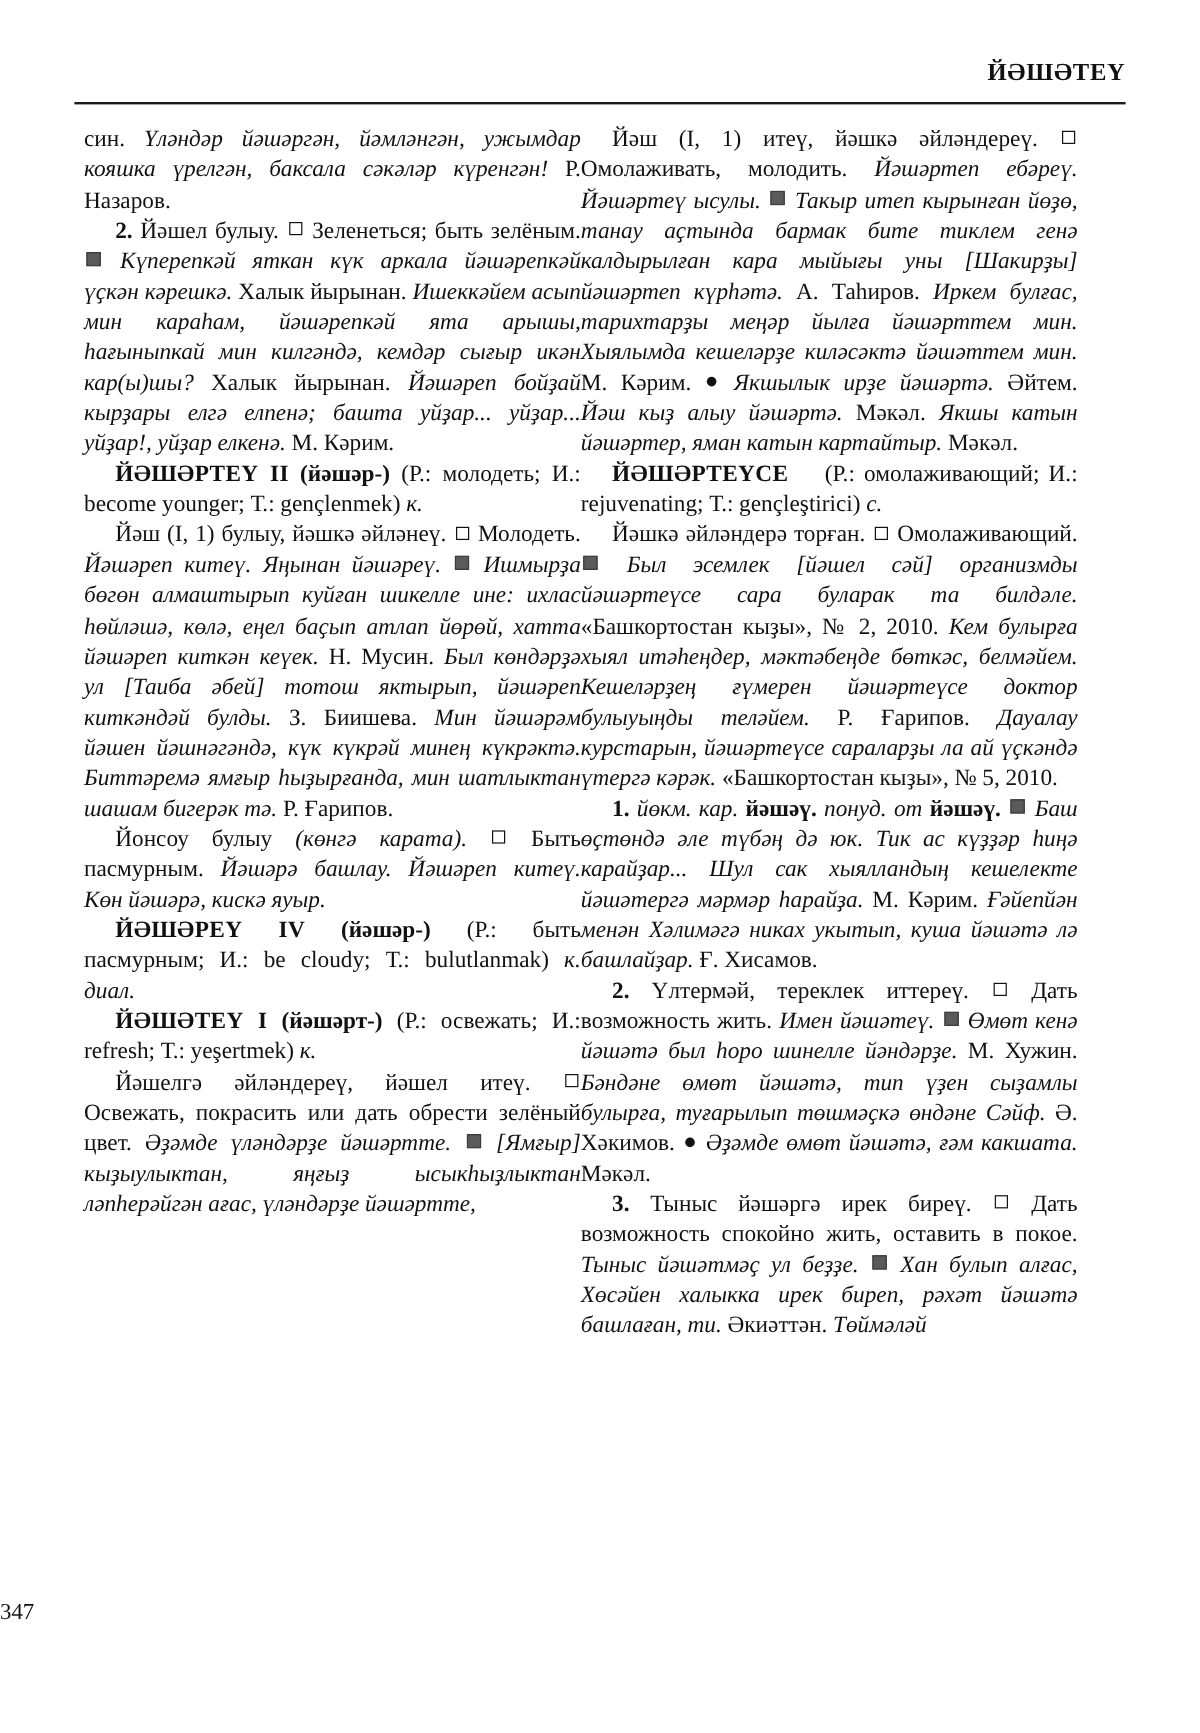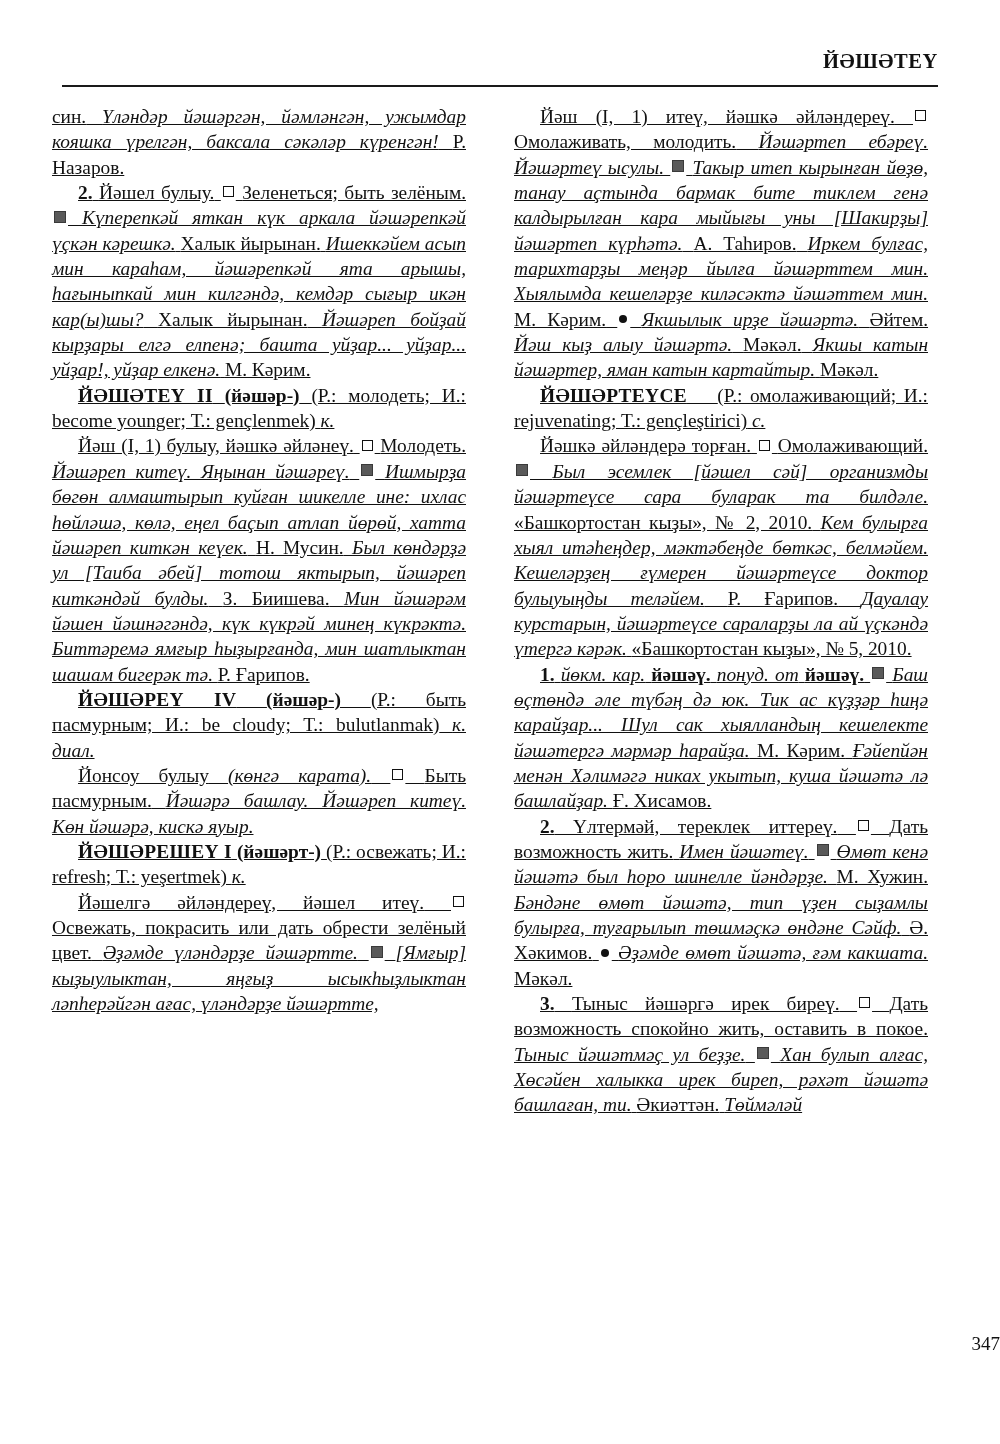--- a/index.html
+++ b/index.html
@@ -36,27 +36,25 @@
     position: absolute;
     left: 62px;
     top: 85px;
     width: 876px;
     height: 2px;
     background: #1a1a1a;
   }
   
   .columns {
     position: absolute;
-    left: 52px;
+    left: 70px;
     top: 104px;
     width: 876px;
     height: 1200px;
     display: flex;
-    justify-content: space-between;
-    text-decoration: underline;
   }
   .col {
     width: 414px;
   }
   .col p {
     margin: 0;
     font-size: 19.4px;
     line-height: 25.35px;
     text-align: justify;
     text-justify: inter-word;
@@ -93,49 +91,49 @@
     background: #111;
     margin: 0 3px 0 2px;
     vertical-align: 0.12em;
   }
   
   .folio {
     position: absolute;
     left: 0;
     top: 1333px;
     width: 1000px;
-    text-align: right;
+    text-align: left;
     font-size: 19px;
   }
 </style>
 </head>
 <body>
 
 <div class="page">
 
   <div class="runhead">ЙӘШӘТЕҮ</div>
   <div class="headrule"></div>
 
   <div class="columns">
 
     <div class="col">
 
       <p class="cont"><span>син.</span> <span class="it">Үләндәр йәшәргән, йәмләнгән, ужымдар кояшка үрелгән, баксала сәкәләр күренгән!</span> <span>Р. Назаров.</span></p>
 
       <p class="ind"><span class="bd">2.</span> <span>Йәшел булыу.</span> <span class="mk-open"></span> <span>Зеленеться; быть зелёным.</span> <span class="mk-fill"></span> <span class="it">Күперепкәй яткан күк аркала йәшәрепкәй үҫкән кәрешкә.</span> <span>Халык йырынан.</span> <span class="it">Ишеккәйем асып мин караһам, йәшәрепкәй ята арышы, һағыныпкай мин килгәндә, кемдәр сығыр икән кар(ы)шы?</span> <span>Халык йырынан.</span> <span class="it">Йәшәреп бойҙай кырҙары елгә елпенә; башта уйҙар... уйҙар... уйҙар!, уйҙар елкенә.</span> <span>М. Кәрим.</span></p>
 
-      <p class="ind"><span class="hw">ЙӘШӘТЕҮ II</span> <span class="bd">(йәшәр-)</span> <span>(Р.: молодеть; И.: become younger; Т.: gençlenmek)</span> <span class="it">к.</span></p>
+      <p class="ind"><span class="hw">ЙӘШӘРТЕҮ II</span> <span class="bd">(йәшәр-)</span> <span>(Р.: молодеть; И.: become younger; Т.: gençlenmek)</span> <span class="it">к.</span></p>
       <p class="ind"><span>Йәш (I, 1) булыу, йәшкә әйләнеү.</span> <span class="mk-open"></span> <span>Молодеть.</span> <span class="it">Йәшәреп китеү. Яңынан йәшәреү.</span> <span class="mk-fill"></span> <span class="it">Ишмырҙа бөгөн алмаштырып куйған шикелле ине: ихлас һөйләшә, көлә, еңел баҫып атлап йөрөй, хатта йәшәреп киткән кеүек.</span> <span>Н. Мусин.</span> <span class="it">Был көндәрҙә ул [Таиба әбей] тотош яктырып, йәшәреп киткәндәй булды.</span> <span>З. Биишева.</span> <span class="it">Мин йәшәрәм йәшен йәшнәгәндә, күк күкрәй минең күкрәктә. Биттәремә ямғыр һыҙырғанда, мин шатлыктан шашам бигерәк тә.</span> <span>Р. Ғарипов.</span></p>
 
 
+      <p class="ind"><span>Йонсоу булыу</span> <span class="it">(көнгә карата).</span> <span class="mk-open"></span> <span>Быть пасмурным.</span> <span class="it">Йәшәрә башлау. Йәшәреп китеү. Көн йәшәрә, кискә яуыр.</span></p>
       <p class="ind"><span class="hw">ЙӘШӘРЕҮ IV</span> <span class="bd">(йәшәр-)</span> <span>(Р.: быть пасмурным; И.: be cloudy; Т.: bulutlanmak)</span> <span class="it">к. диал.</span></p>
-      <p class="ind"><span>Йонсоу булыу</span> <span class="it">(көнгә карата).</span> <span class="mk-open"></span> <span>Быть пасмурным.</span> <span class="it">Йәшәрә башлау. Йәшәреп китеү. Көн йәшәрә, кискә яуыр.</span></p>
 
 
-      <p class="ind"><span class="hw">ЙӘШӘРЕШЕҮ I</span> <span class="bd">(йәшәрт-)</span> <span>(Р.: освежать; И.: refresh; Т.: yeşertmek)</span> <span class="it">к.</span></p>
+      <p class="ind"><span class="hw">ЙӘШӘТЕҮ I</span> <span class="bd">(йәшәрт-)</span> <span>(Р.: освежать; И.: refresh; Т.: yeşertmek)</span> <span class="it">к.</span></p>
       <p class="ind"><span>Йәшелгә әйләндереү, йәшел итеү.</span> <span class="mk-open"></span> <span>Освежать, покрасить или дать обрести зелёный цвет.</span> <span class="it">Әҙәмде үләндәрҙе йәшәртте.</span> <span class="mk-fill"></span> <span class="it">[Ямғыр] кыҙыулыктан, яңғыҙ ысыкһыҙлыктан ләпһерәйгән ағас, үләндәрҙе йәшәртте,</span></p>
 
     </div>
 
     <div class="col">
 
 
       <p class="ind"><span>Йәш (I, 1) итеү, йәшкә әйләндереү.</span> <span class="mk-open"></span> <span>Омолаживать, молодить.</span> <span class="it">Йәшәртеп ебәреү. Йәшәртеү ысулы.</span> <span class="mk-fill"></span> <span class="it">Такыр итеп кырынған йөҙө, танау аҫтында бармак бите тиклем генә калдырылған кара мыйығы уны [Шакирҙы] йәшәртеп күрһәтә.</span> <span>А. Таһиров.</span> <span class="it">Иркем булғас, тарихтарҙы меңәр йылға йәшәрттем мин. Хыялымда кешеләрҙе киләсәктә йәшәттем мин.</span> <span>М. Кәрим.</span> <span class="mk-dot"></span> <span class="it">Якшылык ирҙе йәшәртә.</span> <span>Әйтем.</span> <span class="it">Йәш кыҙ алыу йәшәртә.</span> <span>Мәкәл.</span> <span class="it">Якшы катын йәшәртер, яман катын картайтыр.</span> <span>Мәкәл.</span></p>
 
       <p class="ind"><span class="hw">ЙӘШӘРТЕҮСЕ</span> &nbsp;&nbsp;&nbsp;<span>(Р.: омолаживающий; И.: rejuvenating; Т.: gençleştirici)</span> <span class="it">с.</span></p>

